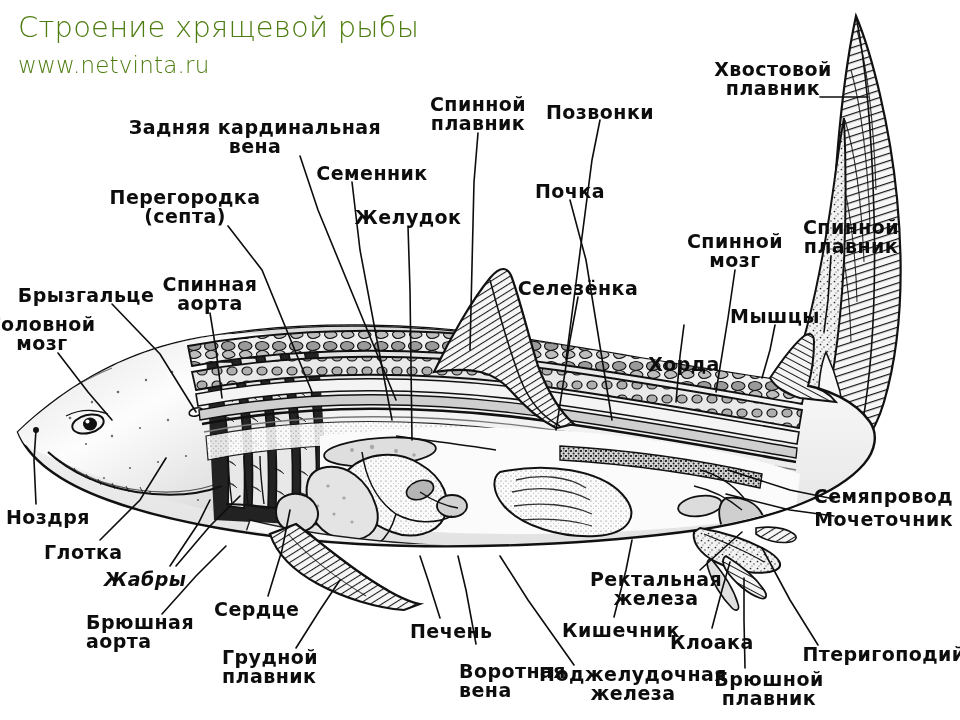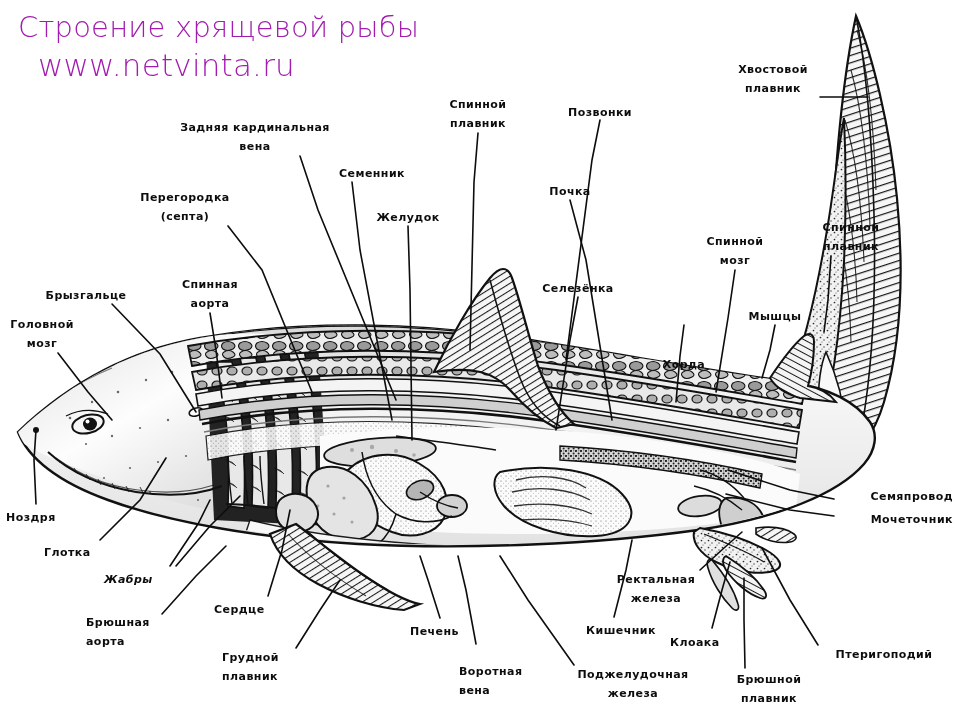--- a/index.html
+++ b/index.html
@@ -6,36 +6,36 @@
   #page{
     position:relative;
     width:960px;height:720px;
     background:#ffffff;
     overflow:hidden;
     font-family:"Liberation Sans","DejaVu Sans",sans-serif;
   }
   
   #title-block{position:absolute;left:18px;top:8px;}
   .title-line{
-    color:#a21caf;
+    color:#4d7c0f;
     font-family:"DejaVu Sans","Liberation Sans",sans-serif;
     font-weight:300;
     font-size:29px;
     line-height:38px;
     letter-spacing:.2px;
     white-space:nowrap;
   }
-  .title-line.sub{font-size:31px;margin-left:20px;}
+  .title-line.sub{font-size:23px;}
   
   .lbl{
     position:absolute;
     color:#0d0d0d;
     font-family:"DejaVu Sans","Liberation Sans",sans-serif;
     font-weight:bold;
-    font-size:11px;
+    font-size:19px;
     line-height:19px;
     letter-spacing:.45px;
     white-space:pre-line;
     text-align:center;
     transform:translateX(-50%);
   }
   .lbl.left{text-align:left;transform:none;}
   .lbl.right{text-align:center;transform:translateX(-100%);}
   
   #art,#leaders{position:absolute;left:0;top:0;width:960px;height:720px;}

